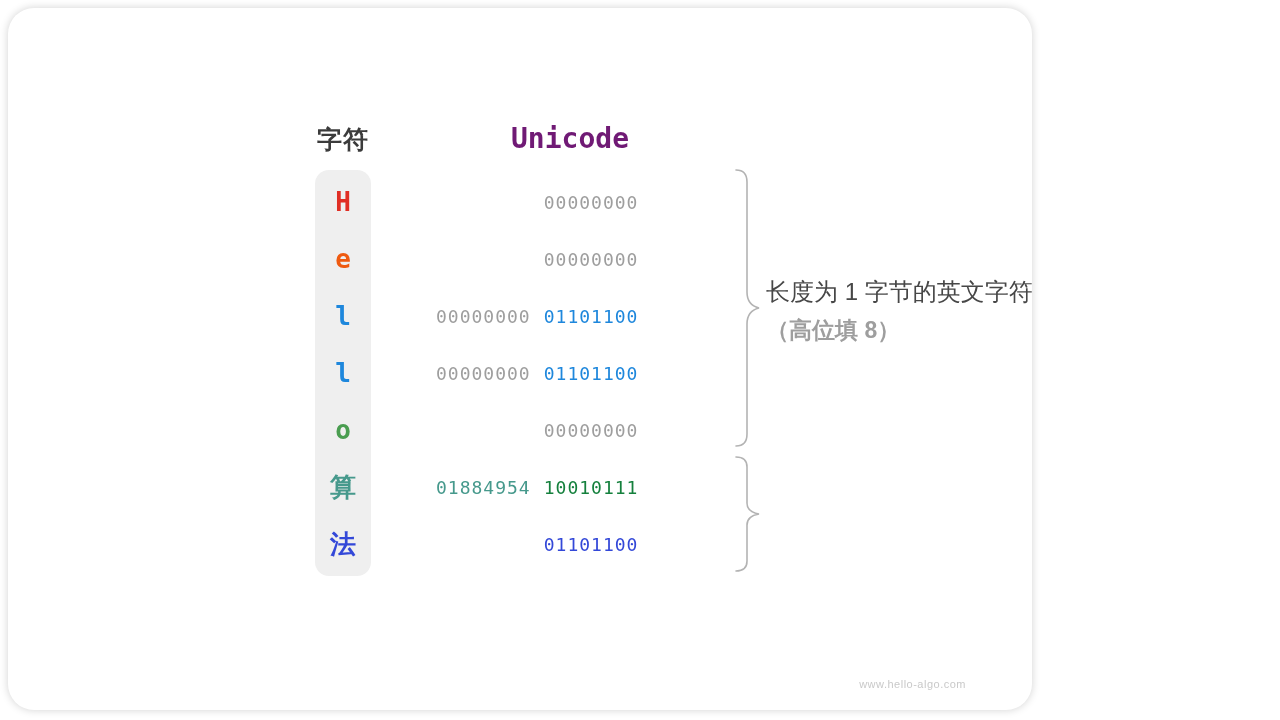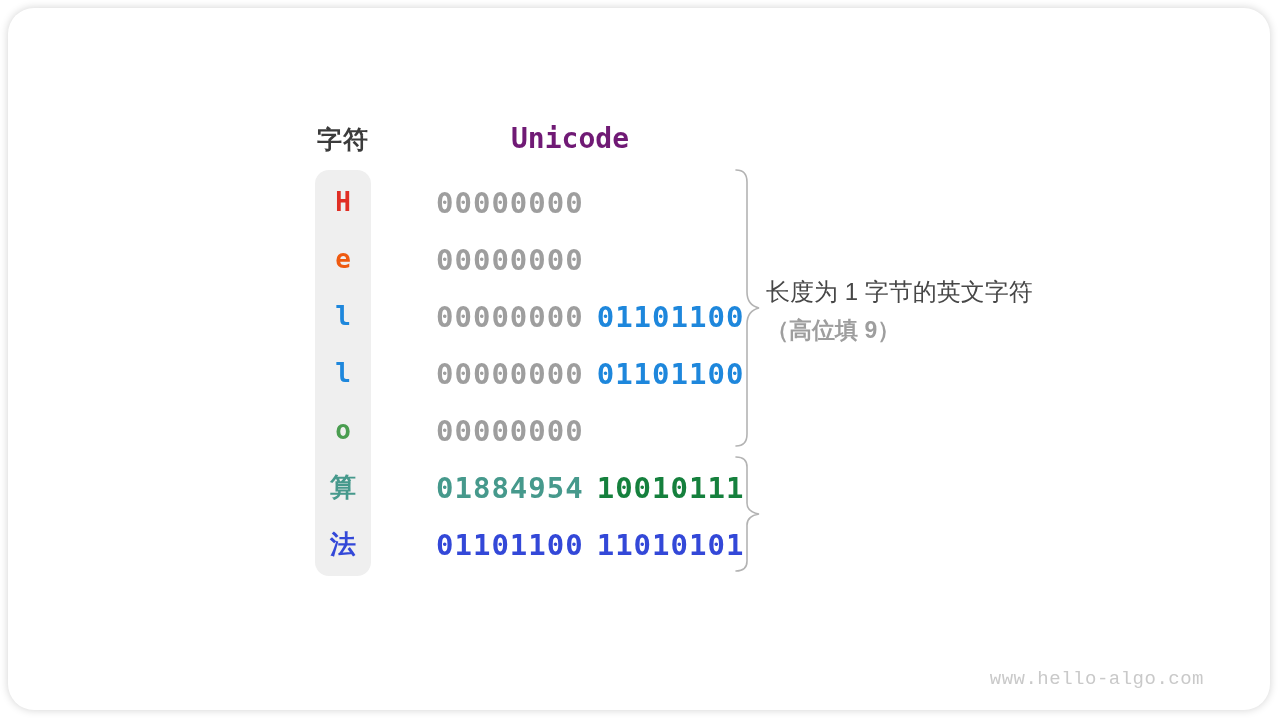--- a/index.html
+++ b/index.html
@@ -8,21 +8,21 @@
     width: 1280px;
     height: 720px;
     background: #ffffff;
     font-family: "Liberation Sans", sans-serif;
     overflow: hidden;
   }
   .card {
     position: absolute;
     left: 8px;
     top: 8px;
-    width: 1262px;
+    width: 1024px;
     height: 702px;
     background: #ffffff;
     border-radius: 26px;
     box-shadow: 0 0 9px rgba(0,0,0,0.18);
   }
   .header-char {
     position: absolute;
     left: 303px;
     top: 115px;
     width: 64px;
@@ -64,24 +64,25 @@
     position: absolute;
     left: 428px;
     top: 166px;
   }
   .bin-row {
     height: 57px;
     display: flex;
     align-items: center;
     gap: 13px;
     font-family: "DejaVu Sans Mono", monospace;
-    font-weight: bold;
-    font-size: 29px;
+    font-weight: normal;
+    font-size: 18px;
     letter-spacing: 1px;
     white-space: nowrap;
+    justify-content: flex-end;
   }
   .brace {
     position: absolute;
     overflow: visible;
   }
   .brace path {
     fill: none;
     stroke: #b3b3b3;
     stroke-width: 1.6;
     stroke-linecap: round;
@@ -100,22 +101,22 @@
     margin-top: 8px;
     color: #9e9e9e;
     font-weight: bold;
     font-size: 23px;
     font-family: "Liberation Sans", sans-serif;
   }
   .watermark {
     position: absolute;
     right: 66px;
     bottom: 20px;
-    font-family: Liberation Mono, monospace;
-    font-size: 19px;
+    font-family: Liberation Sans, sans-serif;
+    font-size: 11px;
     color: #c9c9c9;
     letter-spacing: 0.5px;
   }
 </style>
 </head>
 <body>
 
 <div class="card">
 
   <div class="header-char">字符</div>
@@ -148,33 +149,32 @@
     </div>
     <div class="bin-row">
       <span style="color: rgb(158, 158, 158);">00000000</span>
     </div>
     <div class="bin-row">
       <span style="color: rgb(70, 153, 140);">01884954</span>
       <span style="color: #15803d;">10010111</span>
     </div>
     <div class="bin-row">
       <span style="color: rgb(51, 72, 216);">01101100</span>
-      <span style="color: rgb(51, 72, 216);">11010101</span>
     </div>
   </div>
 
   <svg class="brace" style="left:722px; top:160px;" width="34" height="280" viewBox="0 0 34 280">
     <path d="M 6 2 Q 17 2 17 14 L 17 124 Q 17 137 29 140 Q 17 143 17 156 L 17 266 Q 17 278 6 278"></path>
   </svg>
 
   <svg class="brace" style="left:722px; top:447px;" width="34" height="118" viewBox="0 0 34 118">
     <path d="M 6 2 Q 17 2 17 12 L 17 48 Q 17 57 29 59 Q 17 61 17 70 L 17 106 Q 17 116 6 116"></path>
   </svg>
 
   <div class="note note-1">
     <div>长度为 1 字节的英文字符</div>
-    <div class="note-secondary">（高位填 9）</div>
+    <div class="note-secondary">（高位填 8）</div>
   </div>
 
 
   <div class="watermark">www.hello-algo.com</div>
 
 </div>
 
 </body></html>

